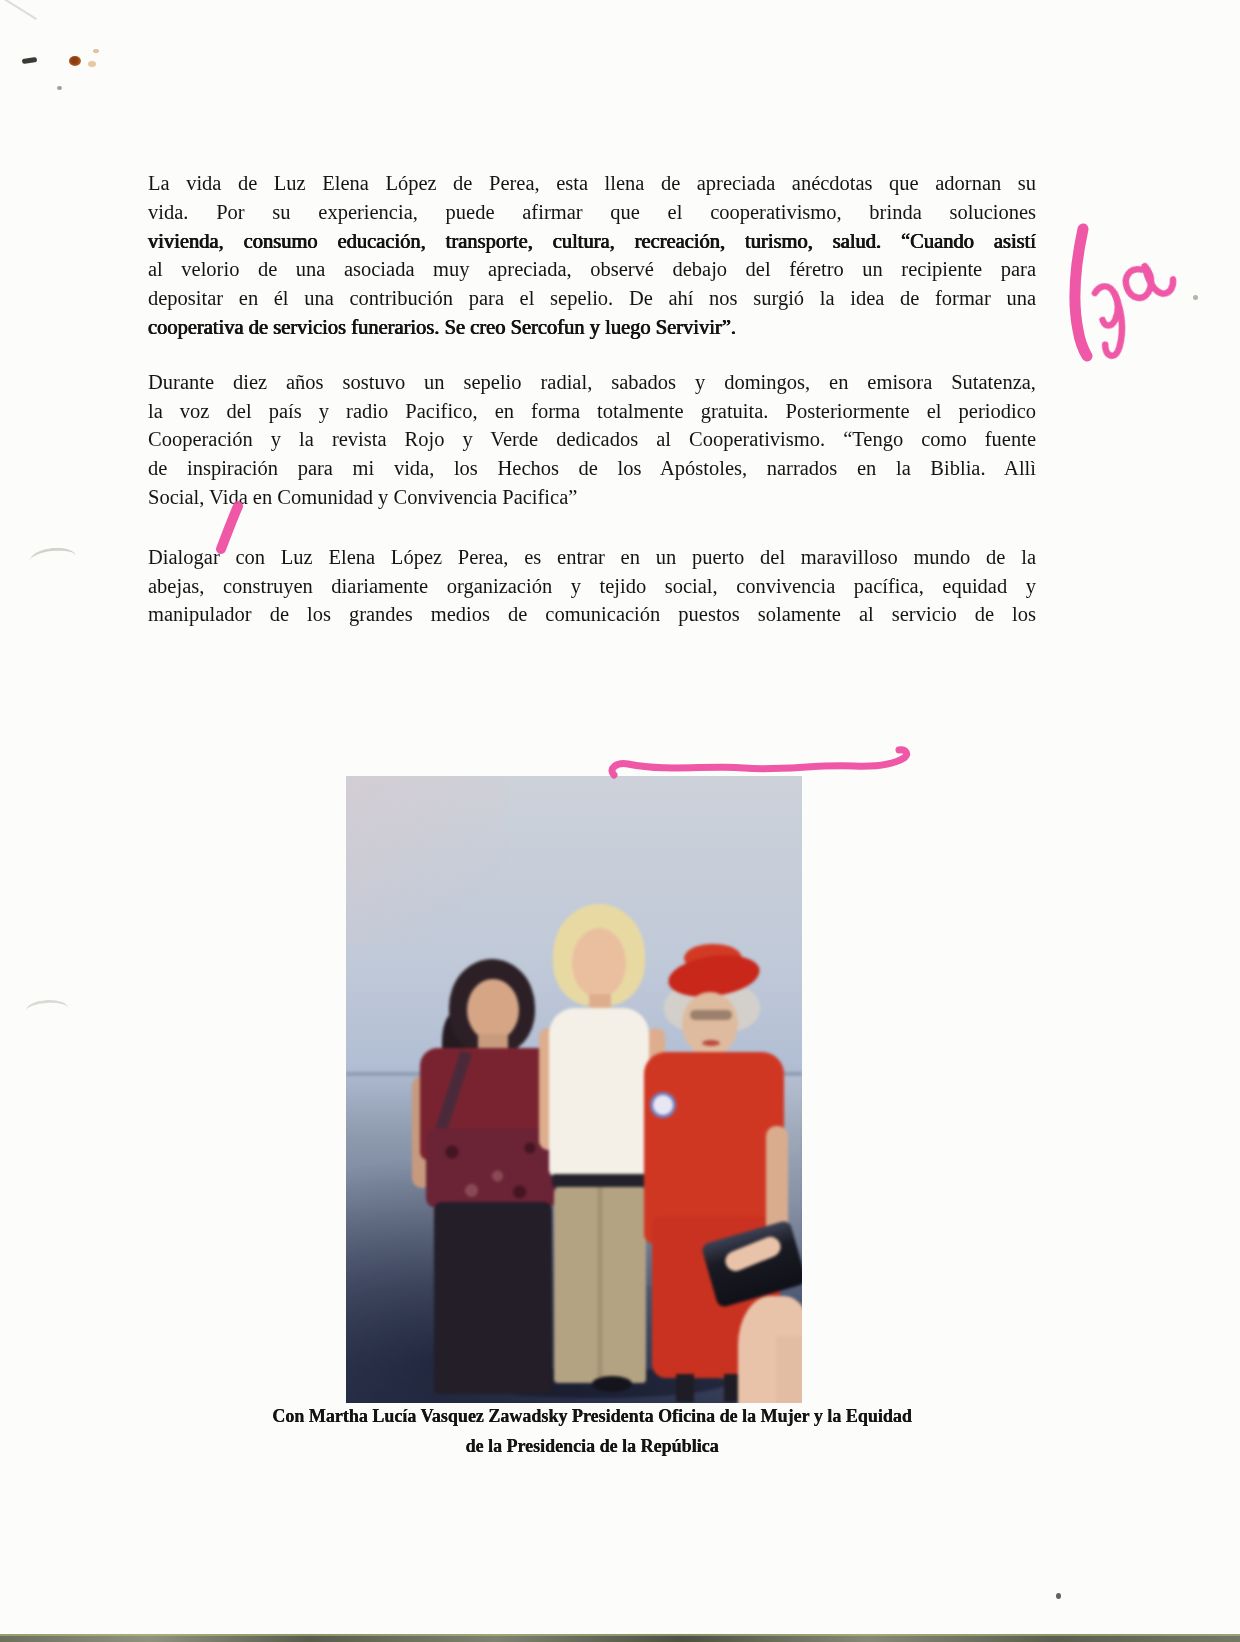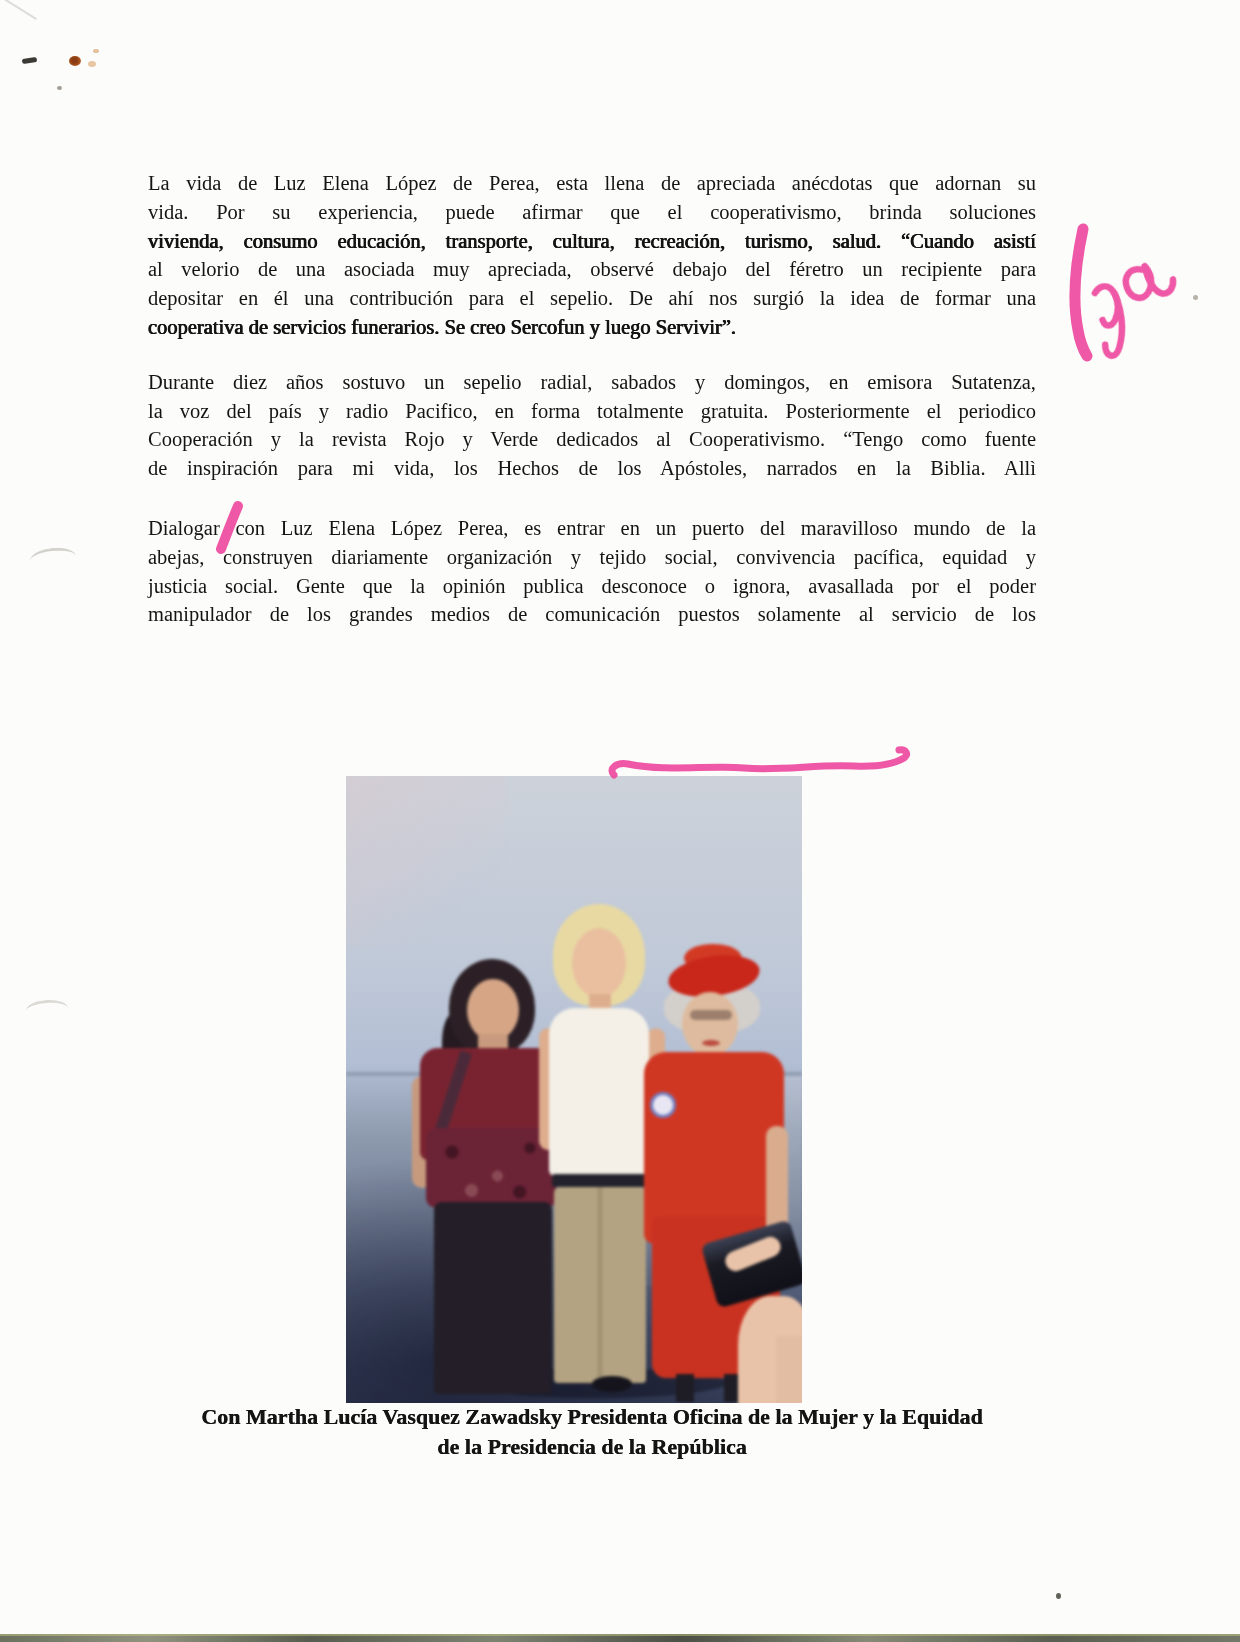--- a/index.html
+++ b/index.html
@@ -9,21 +9,21 @@
   }
   
   .text-block{position:absolute;left:148px;top:169px;width:888px;
     font-size:20.5px;line-height:28.8px;}
   .para{margin:0;}
   .line{text-align:justify;text-align-last:justify;white-space:nowrap;}
   .line.last{text-align-last:left;}
   .line.dark{text-shadow:0.45px 0 0 currentColor,-0.4px 0 0 currentColor;}
   
   .caption{position:absolute;left:148px;top:1402px;width:888px;text-align:center;
-    font-weight:700;font-size:22px;line-height:29.5px;
+    font-weight:700;font-size:18px;line-height:29.5px;
     text-shadow:0.3px 0 0 currentColor;}
   
   .photo{position:absolute;left:346px;top:776px;width:456px;height:627px;overflow:hidden;
     background:linear-gradient(180deg,#cdd2da 0%,#c0c9d8 30%,#b2bed4 46%,#9fabc0 52%,
       #8c99ad 58%,#77839a 68%,#525d78 82%,#39425e 94%,#323a54 100%);}
   .photo-blur{position:absolute;left:0;top:0;width:456px;height:627px;filter:blur(1.6px);}
   .ph{position:absolute;}
   .wall-tint{left:0;top:0;width:160px;height:170px;
     background:linear-gradient(135deg,rgba(216,200,206,.55),rgba(216,200,206,0) 75%);}
   .wainscot{left:0;top:296px;width:456px;height:4px;background:rgba(140,152,172,.85);}
@@ -107,25 +107,25 @@
       <div class="line dark">vivienda, consumo educación, transporte, cultura, recreación, turismo, salud. “Cuando asistí</div>
       <div class="line">al velorio de una asociada muy apreciada, observé debajo del féretro un recipiente para</div>
       <div class="line">depositar en él una contribución para el sepelio. De ahí nos surgió la idea de formar una</div>
       <div class="line dark last">cooperativa de servicios funerarios. Se creo Sercofun y luego Servivir”.</div>
     </div>
     <div class="para" style="margin-bottom: 31px;">
       <div class="line">Durante diez años sostuvo un sepelio radial, sabados y domingos, en emisora Sutatenza,</div>
       <div class="line">la voz del país y radio Pacifico, en forma totalmente gratuita. Posteriormente el periodico</div>
       <div class="line">Cooperación y la revista Rojo y Verde dedicados al Cooperativismo. “Tengo como fuente</div>
       <div class="line">de inspiración para mi vida, los Hechos de los Apóstoles, narrados en la Biblia. Allì</div>
+      <div class="line last">Social, Vida en Comunidad y Convivencia Pacifica”</div>
     </div>
     <div class="para" style="margin-bottom: 0px;">
       <div class="line">Dialogar con Luz Elena López Perea, es entrar en un puerto del maravilloso mundo de la</div>
       <div class="line">abejas, construyen diariamente organización y tejido social, convivencia pacífica, equidad y</div>
-      <div class="line">justicia social. Gente que la opinión publica desconoce o ignora, avasallada por el poder</div>
       <div class="line">manipulador de los grandes medios de comunicación puestos solamente al servicio de los</div>
     </div>
   </div>
 
 <div class="photo" title="Three women posing in front of a two-tone wall: dark-haired woman in maroon top, blonde woman in white sleeveless top and khaki trousers, elderly woman in red dress and red hat with a round badge; a hand holding a camera appears at bottom right">
   <div class="photo-blur">
     <div class="ph wall-tint"></div>
     <div class="ph wall-right"></div>
     <div class="ph wainscot"></div>
     <div class="ph floor-shade"></div>

